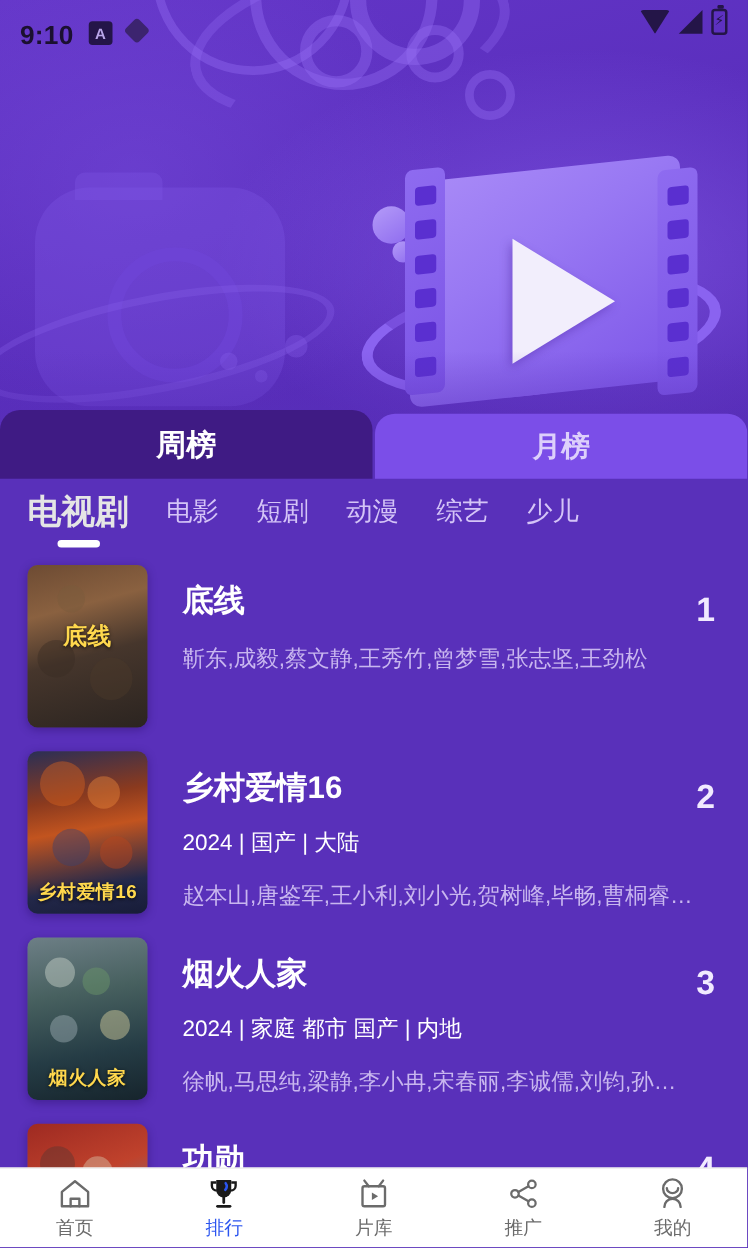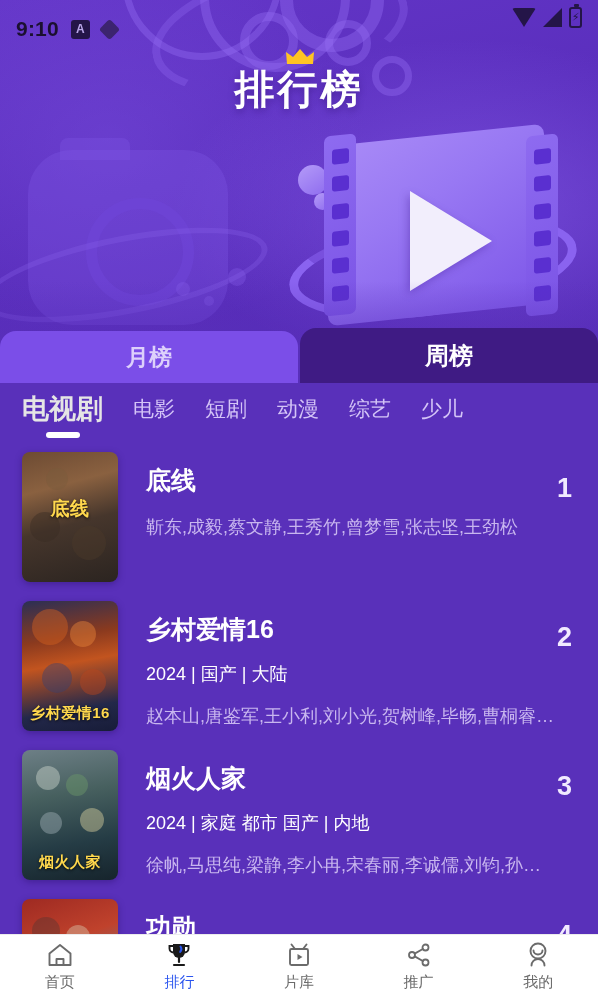--- a/index.html
+++ b/index.html
@@ -10,21 +10,21 @@
     background: #5930BA;
   }
   .phone { position: relative; width: 598px; height: 998px; overflow: hidden; background: #5930BA; }
 
   
   .statusbar {
     position: absolute; top: 0; left: 0; width: 598px; height: 34px;
     display: flex; align-items: center; justify-content: space-between;
     padding: 0 16px; z-index: 40;
   }
-  .sb-left { display: flex; align-items: center; gap: 12px; margin-top: 24px; }
+  .sb-left { display: flex; align-items: flex-start; gap: 12px; margin-top: 24px; }
   .sb-time { color: #1b1030; font-size: 21px; font-weight: 600; letter-spacing: .2px; }
   .sb-badge {
     width: 19px; height: 19px; border-radius: 3px; background: #241548;
     display: flex; align-items: center; justify-content: center;
     color: #b9a6e8; font-size: 12px; font-weight: 700;
   }
   .sb-diamond {
     width: 15px; height: 15px; background: #3c246f; border-radius: 3px;
     transform: rotate(45deg);
   }
@@ -223,49 +223,43 @@
           <div class="perf"></div>
           <div class="perf"></div>
         <div class="perf"></div>
           <div class="perf"></div>
           <div class="perf"></div>
       </div>
       <div class="play-tri"></div>
     </div>
     <div class="hero-fade"></div>
 
-    <div class="hero-title">
-      <span class="t">排行榜</span>
-      <svg class="crown" viewBox="0 0 30 18">
-        <path d="M2 16 L1 4 L8 9 L15 1 L22 9 L29 4 L28 16 Z" fill="#FFC423"></path>
-      </svg>
-    </div>
   </div>
 
   <div class="statusbar">
     <div class="sb-left">
       <span class="sb-time">9:10</span>
       <span class="sb-badge">A</span>
       <span class="sb-diamond"></span>
     </div>
     <div class="sb-right">
       <span class="ic-wifi"></span>
       <span class="ic-sig"></span>
       <span class="ic-bat">
           <span>⚡</span>
         </span>
     </div>
   </div>
 
   <div class="tabs">
+    <div class="tab active">
+        <span>周榜</span>
+      </div>
     <div class="tab">
         <span>月榜</span>
-      </div>
-    <div class="tab active">
-        <span>周榜</span>
       </div>
   </div>
 
   <div class="cats">
     <div class="cat active"><span>电视剧</span></div>
     <div class="cat"><span>电影</span></div>
     <div class="cat"><span>短剧</span></div>
     <div class="cat"><span>动漫</span></div>
     <div class="cat"><span>综艺</span></div>
     <div class="cat"><span>少儿</span></div>

